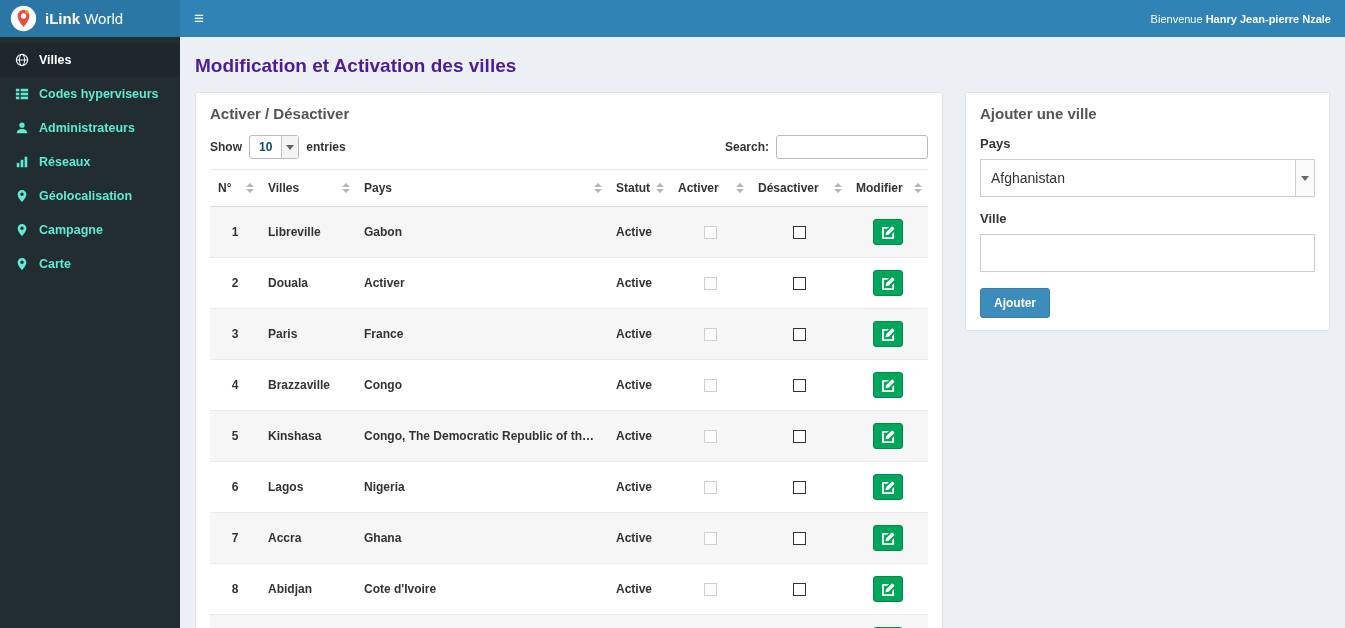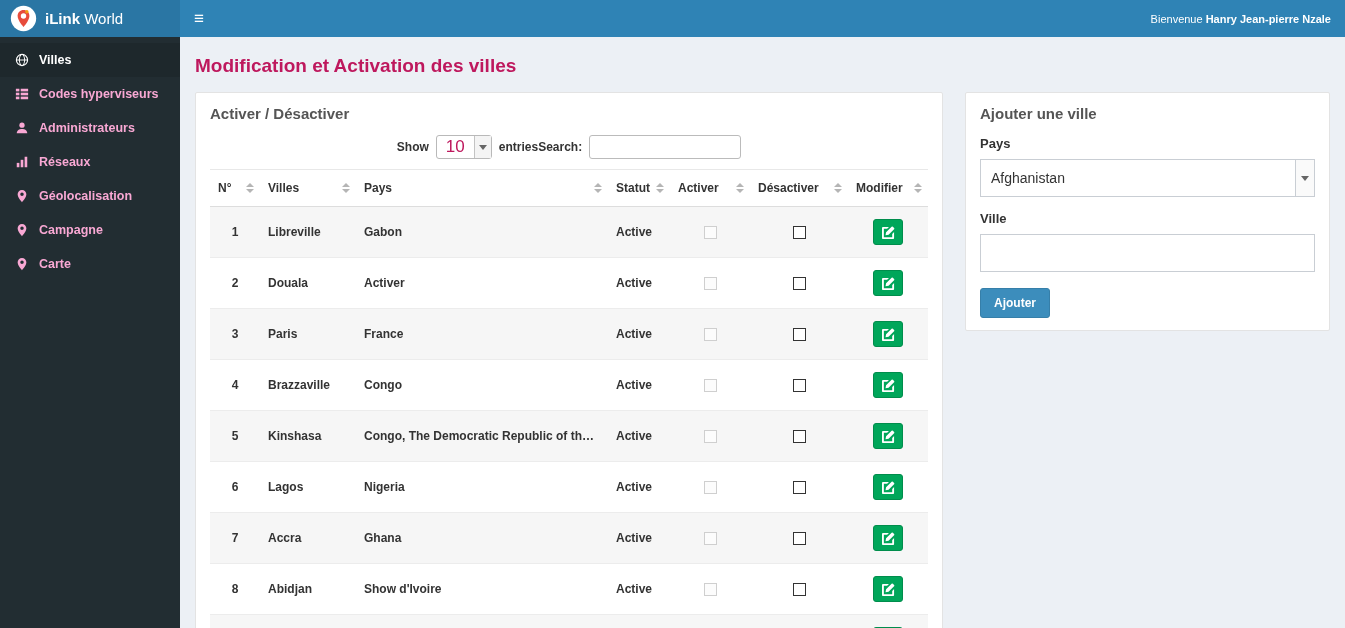--- a/index.html
+++ b/index.html
@@ -14,38 +14,38 @@
   .brand-text{font-size:15px;white-space:nowrap}
   .brand-text b{font-weight:700}
   .navbar-main{flex:1;background:var(--navbar_bg,#2f83b5);display:flex;align-items:center;justify-content:space-between;padding:0 14px;color:#fff}
   .hamburger{font-size:17px;font-weight:700;cursor:pointer;line-height:1}
   .welcome{font-size:11px}
   .welcome b{font-weight:700}
 
   
   .body-row{flex:1;display:flex;overflow:hidden;min-height:0}
   .sidebar{width:180px;background:var(--sidebar_bg,#222d32);flex-shrink:0;padding-top:6px}
-  .side-item{display:flex;align-items:center;gap:10px;padding:10px 15px;color:#f9a8d4;font-size:12.5px;font-weight:600;cursor:pointer}
+  .side-item{display:flex;align-items:center;gap:10px;padding:10px 15px;color:#5eead4;font-size:12.5px;font-weight:600;cursor:pointer}
   .side-item .icon{width:14px;height:14px;display:inline-flex;flex-shrink:0}
   .side-item .icon svg{width:100%;height:100%}
   .side-item.active{background:var(--sidebar_active_bg,#1e282c);color:#fff}
 
   .content{flex:1;padding:10px 15px 0 15px;overflow:hidden;min-width:0}
-  .page-title{font-size:19px;font-weight:600;color:#be185d;margin:8px 0 15px 0}
+  .page-title{font-size:19px;font-weight:600;color:#4c1d95;margin:8px 0 15px 0}
   .layout{display:flex;gap:22px;align-items:flex-start}
   .panel{background:var(--panel_bg,#fff);border:1px solid #e3e3e3;border-radius:2px;padding:12px 14px}
   .panel h2{font-size:15px;font-weight:600;color:#555;margin-bottom:13px}
   .table-panel{flex:1;min-width:0}
   .add-panel{width:365px;flex-shrink:0}
 
   
-  .table-controls{display:flex;justify-content:center;align-items:center;margin-bottom:10px;font-size:12px;color:#333;font-weight:600}
+  .table-controls{display:flex;justify-content:space-between;align-items:center;margin-bottom:10px;font-size:12px;color:#333;font-weight:600}
   .length{display:flex;align-items:center;gap:7px}
   .mini-select{display:inline-flex;align-items:stretch;border:1px solid #b9b9b9;border-radius:3px;height:24px;background:#fff;cursor:pointer}
-  .mini-select .val{padding:0 9px;font-size:17px;display:flex;align-items:center;font-weight:400;color:#be185d}
+  .mini-select .val{padding:0 9px;font-size:12px;display:flex;align-items:center;font-weight:700;color:#0c4a6e}
   .arrow-box{width:17px;border-left:1px solid #c3c3c3;display:flex;align-items:center;justify-content:center;background:#f4f4f4}
   .tri-down{width:0;height:0;border-left:4px solid transparent;border-right:4px solid transparent;border-top:5px solid #666}
   .search{display:flex;align-items:center;gap:7px}
   .search input{width:152px;height:24px;border:1px solid #bbb;border-radius:3px;padding:0 6px;font-size:12px;background:#fff}
 
   
   table{width:100%;border-collapse:collapse;font-size:12px;color:#333;table-layout:fixed}
   thead th{position:relative;text-align:left;font-weight:700;padding:11px 20px 11px 8px;border-top:1px solid #e8e8e8;border-bottom:1px solid #ddd;white-space:nowrap;cursor:pointer}
   thead th:nth-child(1){width:50px}
   thead th:nth-child(2){width:96px}
@@ -339,21 +339,21 @@
                         <svg viewBox="0 0 14 14">
                           <path d="M13.2 2.3L11.7.8a.95.95 0 0 0-1.35 0L4.4 6.75 3.8 10l3.25-.6 5.95-5.95c.4-.4.4-.98.2-1.15z" fill="#fff"></path>
                           <path d="M11 8.5V12H2V3h3.5l2-2H1.2C.5 1 0 1.5 0 2.2v10.6c0 .7.5 1.2 1.2 1.2h10.6c.7 0 1.2-.5 1.2-1.2V6.5l-2 2z" fill="#fff"></path>
                         </svg>
                       </span>
                     </button></td>
                 </tr>
                 <tr>
                   <td class="c-num">8</td>
                   <td>Abidjan</td>
-                  <td>Show d'Ivoire</td>
+                  <td>Cote d'Ivoire</td>
                   <td>Active</td>
                   <td class="c-center"><input type="checkbox" disabled="" class="cb activer" style=""></td>
                   <td class="c-center"><input type="checkbox" class="cb desactiver" style=""></td>
                   <td class="c-center"><button class="edit-btn">
                       <span style="display:inline-flex">
                         <svg viewBox="0 0 14 14">
                           <path d="M13.2 2.3L11.7.8a.95.95 0 0 0-1.35 0L4.4 6.75 3.8 10l3.25-.6 5.95-5.95c.4-.4.4-.98.2-1.15z" fill="#fff"></path>
                           <path d="M11 8.5V12H2V3h3.5l2-2H1.2C.5 1 0 1.5 0 2.2v10.6c0 .7.5 1.2 1.2 1.2h10.6c.7 0 1.2-.5 1.2-1.2V6.5l-2 2z" fill="#fff"></path>
                         </svg>
                       </span>

